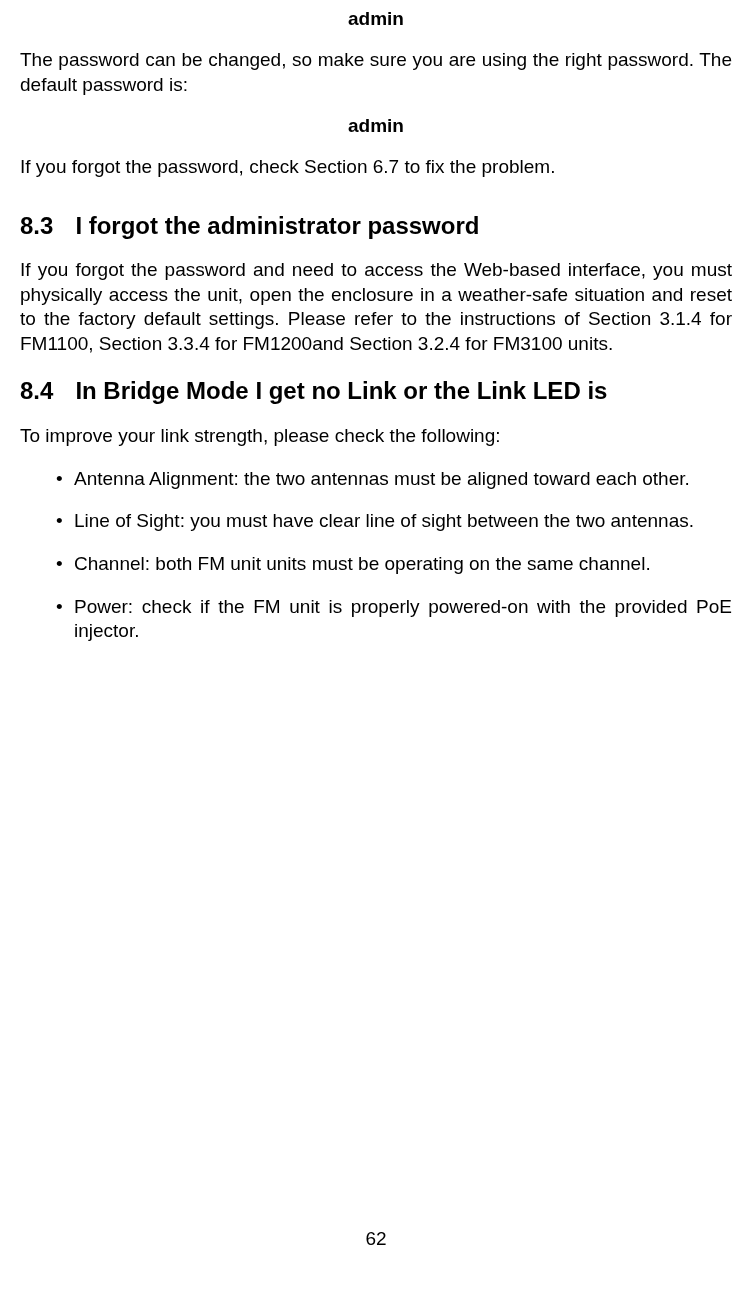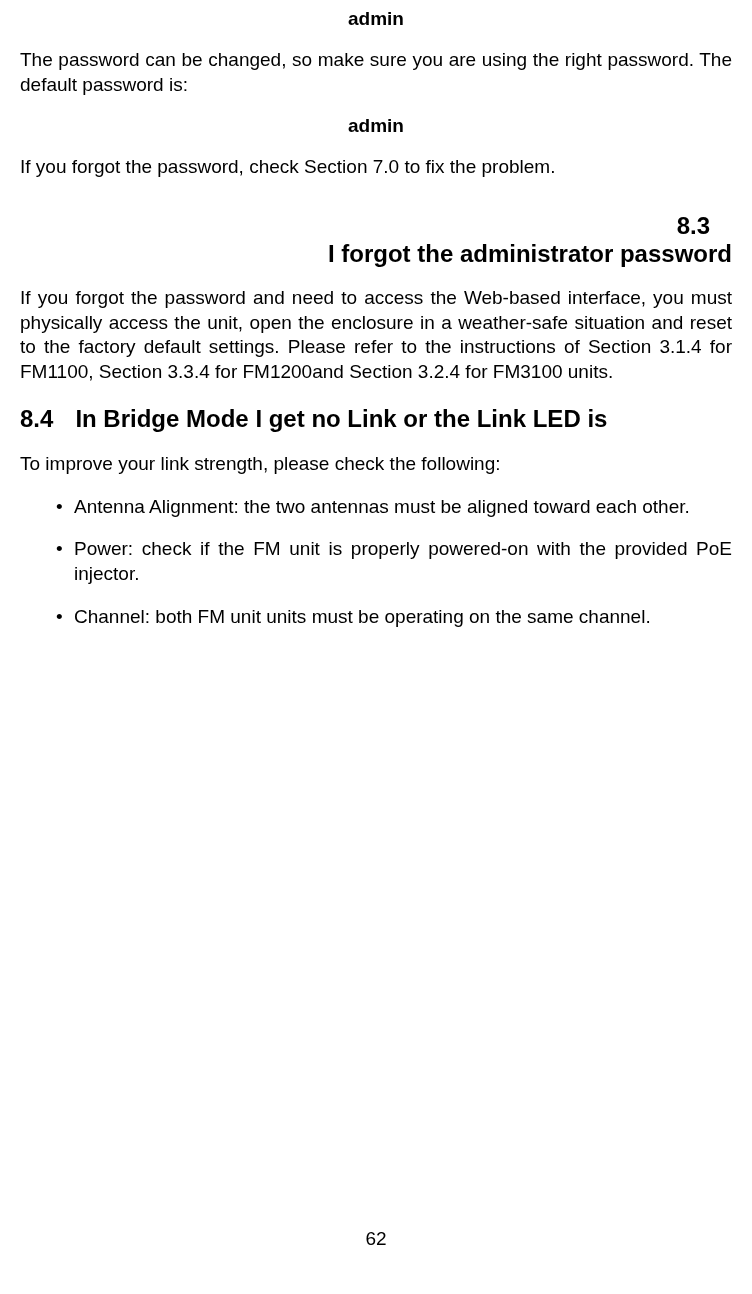--- a/index.html
+++ b/index.html
@@ -27,22 +27,21 @@
       text-align: justify;
       line-height: 1.3;
       margin-bottom: 18px;
     }
     .section-heading {
       font-size: 24px;
       font-weight: bold;
       margin-top: 32px;
       margin-bottom: 18px;
       display: flex;
-      align-items: flex-end;
-      flex-direction: column;
+      align-items: flex-start;
     }
     .section-number {
       display: inline-block;
       margin-right: 22px;
     }
     .section-title {
       display: inline-block;
     }
     .section-heading-large {
       font-size: 24px;
@@ -88,37 +87,38 @@
   </style>
 </head>
 <body>
 
 <div class="centered-bold">admin</div>
 
 <p class="body-text">The password can be changed, so make sure you are using the right password. The default password is:</p>
 
 <div class="centered-bold">admin</div>
 
-<p class="body-text">If you forgot the password, check Section 7.0 to fix the problem.</p>
+<p class="body-text">If you forgot the password, check Section 6.7 to fix the problem.</p>
 
 <div class="section-heading">
   <span class="section-number">8.3</span>
   <span class="section-title">I forgot the administrator password</span>
 </div>
 
 <p class="body-text">If you forgot the password and need to access the Web-based interface, you must physically access the unit, open the enclosure in a weather-safe situation and reset to the factory default settings.  Please refer to the instructions of Section 3.1.4 for FM1100, Section 3.3.4 for FM1200and Section 3.2.4 for FM3100 units.</p>
 
 <div class="section-heading-large">
   <div class="first-line">
     <span class="section-number">8.4</span>
     <span>In Bridge Mode I get no Link or the Link LED is</span>
   </div>
 </div>
 
 <p class="body-text">To improve your link strength, please check the following:</p>
 
 <ul>
   <li>Antenna Alignment:    the two antennas must be aligned toward each other.</li>
+  <li>Line of Sight:   you must have clear line of sight between the two antennas.</li>
+  <li>Channel:  both FM unit units must be operating on the same channel.</li>
   <li>Power:  check if the FM unit is properly powered-on with the provided PoE injector.</li>
-  <li>Channel:  both FM unit units must be operating on the same channel.</li>
 </ul>
 
 <div class="page-number">62</div>
 
 </body></html>

